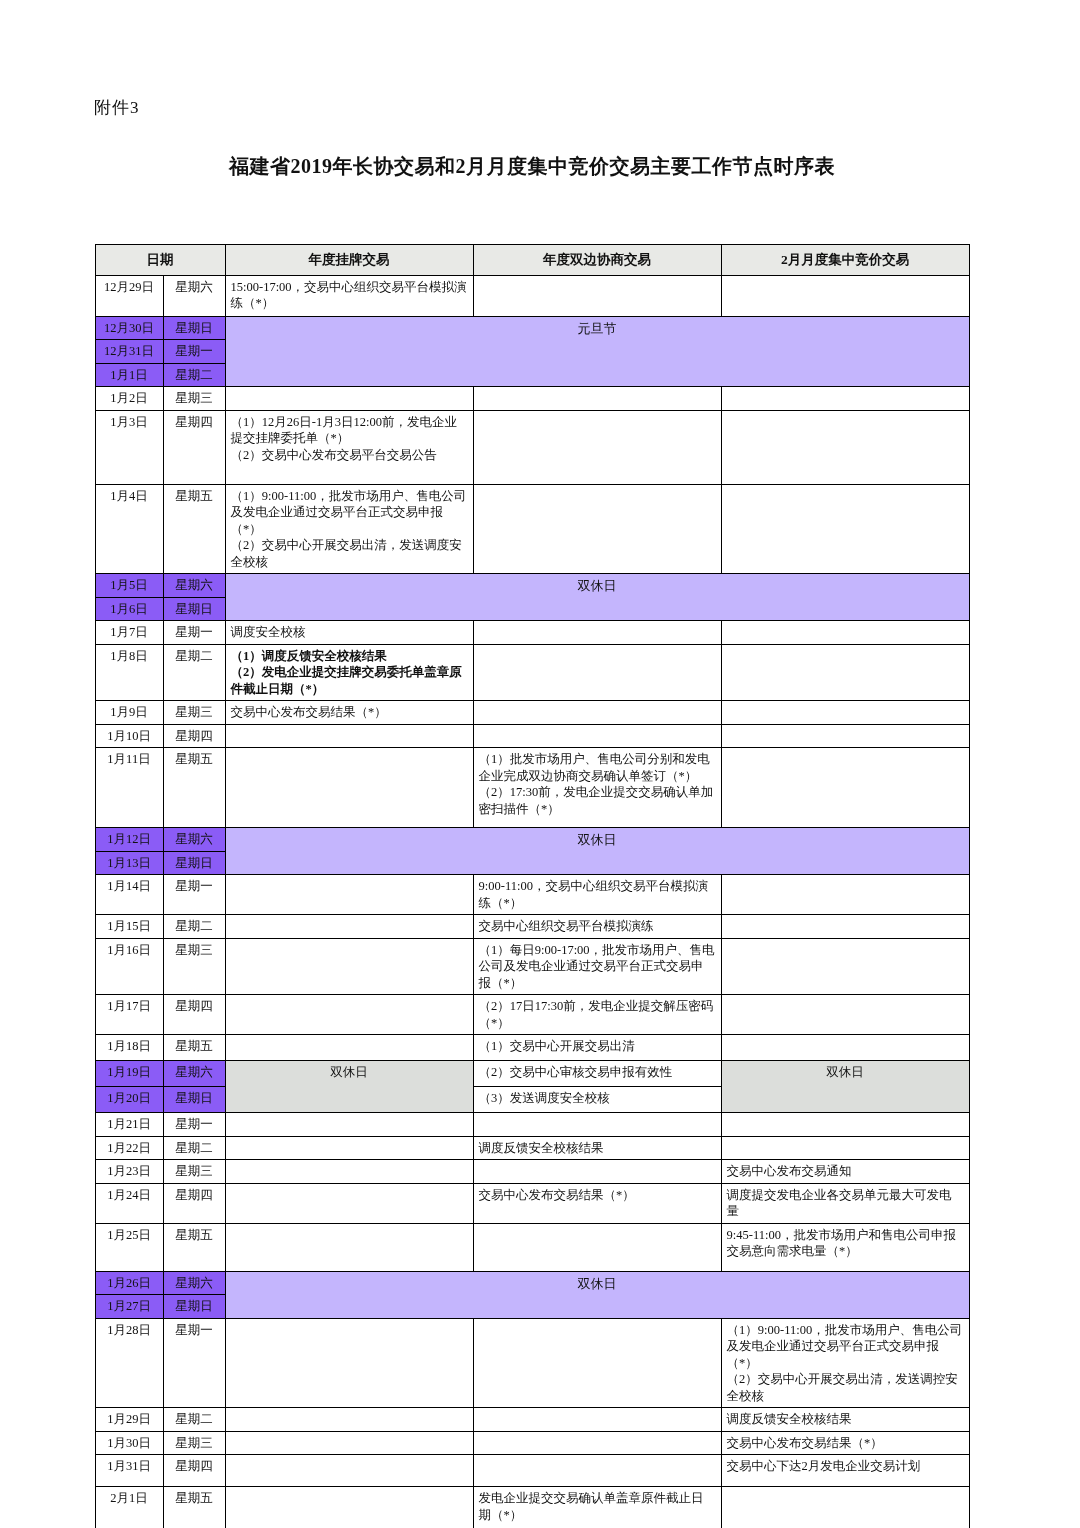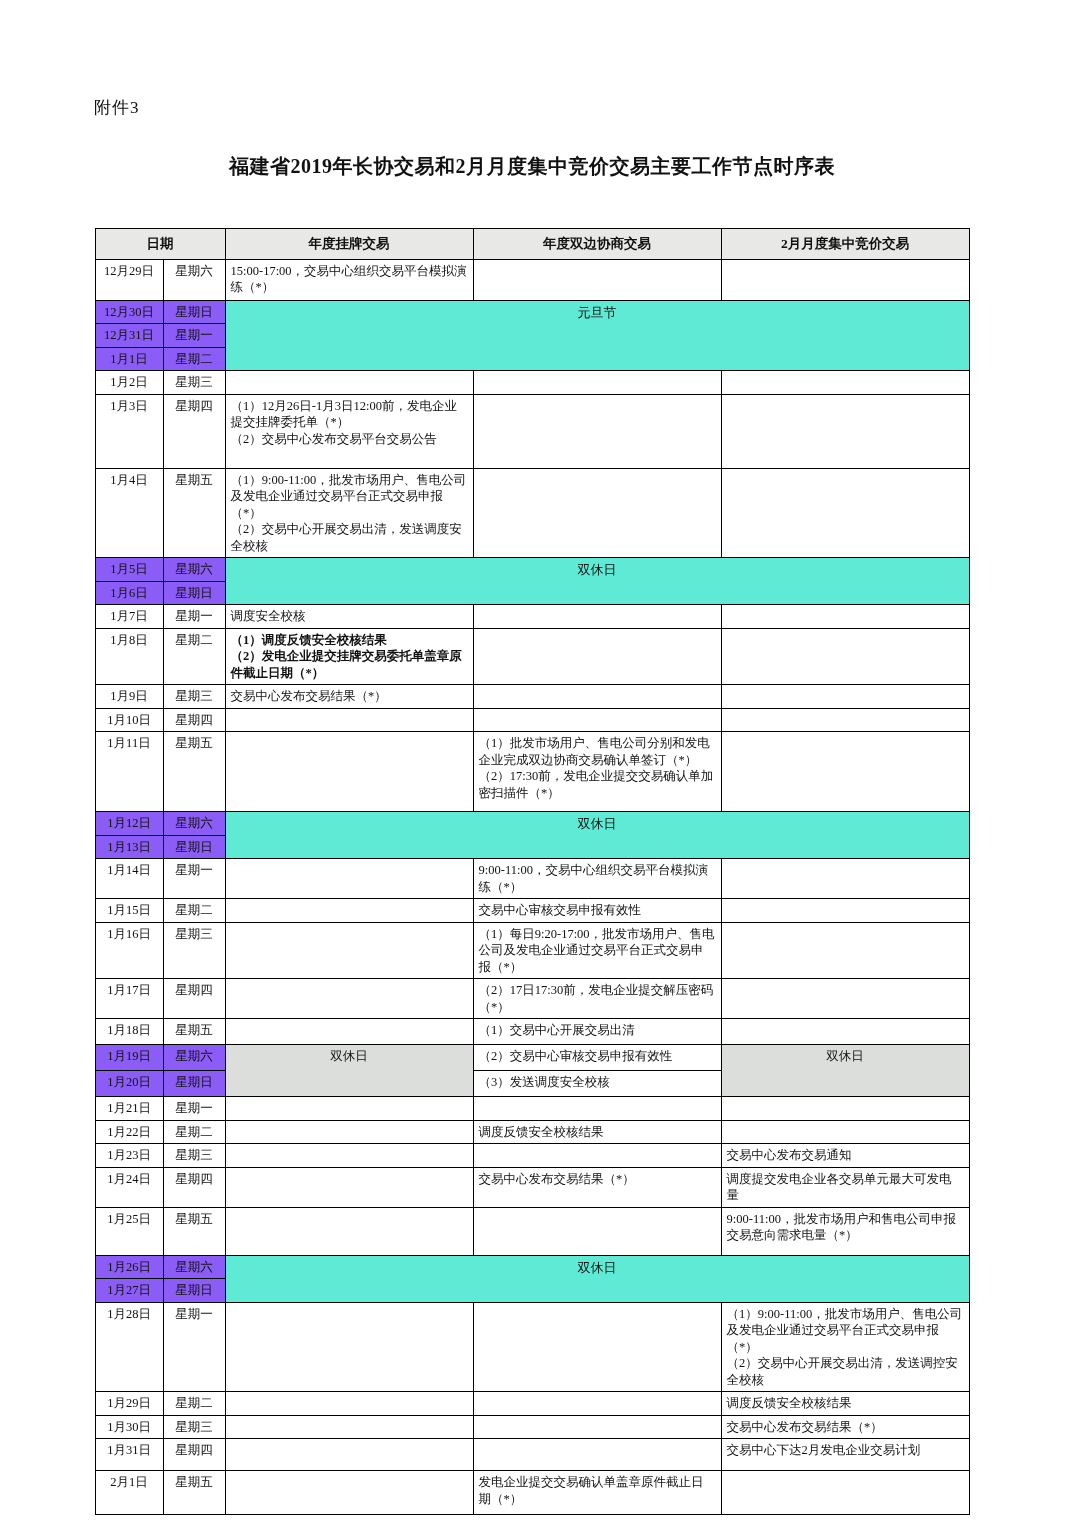--- a/index.html
+++ b/index.html
@@ -25,21 +25,21 @@
     font-size: 17px;
     letter-spacing: 1px;
     margin: 0 0 34px 2px;
     font-family: "Liberation Serif", "DejaVu Serif", serif;
   }
   .doc-title {
     text-align: center;
     font-size: 20px;
     font-weight: bold;
     letter-spacing: 0.5px;
-    margin: 0 0 48px 0;
+    margin: 0 0 64px 0;
     font-family: "Liberation Serif", "DejaVu Serif", serif;
   }
   table.sched {
     border-collapse: collapse;
     width: 874px;
     margin: 0 auto;
     table-layout: fixed;
     font-size: 12.5px;
     line-height: 1.32;
   }
@@ -67,21 +67,21 @@
     vertical-align: middle;
     font-size: 12.5px;
     white-space: nowrap;
   }
   td.shade {
     background: #8b5cf6;
   }
   td.merge-center {
     text-align: center;
     vertical-align: middle;
-    background: #5eead4;
+    background: #c4b5fd;
     font-size: 13px;
   }
   td.cell {
     text-align: left;
   }
   td.cell-center {
     text-align: center;
     vertical-align: middle;
     background: #dcdedb;
   }
@@ -235,29 +235,29 @@
         <td class="day">星期一</td>
         <td class="cell"></td>
         <td class="cell">9:00-11:00，交易中心组织交易平台模拟演练（*）</td>
         <td class="cell"></td>
       </tr>
 
       <tr>
         <td class="date">1月15日</td>
         <td class="day">星期二</td>
         <td class="cell"></td>
-        <td class="cell">交易中心审核交易申报有效性</td>
+        <td class="cell">交易中心组织交易平台模拟演练</td>
         <td class="cell"></td>
       </tr>
 
       <tr style="height:52px;">
         <td class="date">1月16日</td>
         <td class="day">星期三</td>
         <td class="cell"></td>
-        <td class="cell">（1）每日9:20-17:00，批发市场用户、售电公司及发电企业通过交易平台正式交易申报（*）</td>
+        <td class="cell">（1）每日9:00-17:00，批发市场用户、售电公司及发电企业通过交易平台正式交易申报（*）</td>
         <td class="cell"></td>
       </tr>
 
       <tr style="height:40px;">
         <td class="date">1月17日</td>
         <td class="day">星期四</td>
         <td class="cell"></td>
         <td class="cell">（2）17日17:30前，发电企业提交解压密码（*）</td>
         <td class="cell"></td>
       </tr>
@@ -313,21 +313,21 @@
         <td class="cell"></td>
         <td class="cell">交易中心发布交易结果（*）</td>
         <td class="cell">调度提交发电企业各交易单元最大可发电量</td>
       </tr>
 
       <tr style="height:48px;">
         <td class="date">1月25日</td>
         <td class="day">星期五</td>
         <td class="cell"></td>
         <td class="cell"></td>
-        <td class="cell">9:00-11:00，批发市场用户和售电公司申报交易意向需求电量（*）</td>
+        <td class="cell">9:45-11:00，批发市场用户和售电公司申报交易意向需求电量（*）</td>
       </tr>
 
       <tr>
         <td class="date shade">1月26日</td>
         <td class="day shade">星期六</td>
         <td class="merge-center" colspan="3" rowspan="2">双休日</td>
       </tr>
       <tr>
         <td class="date shade">1月27日</td>
         <td class="day shade">星期日</td>

